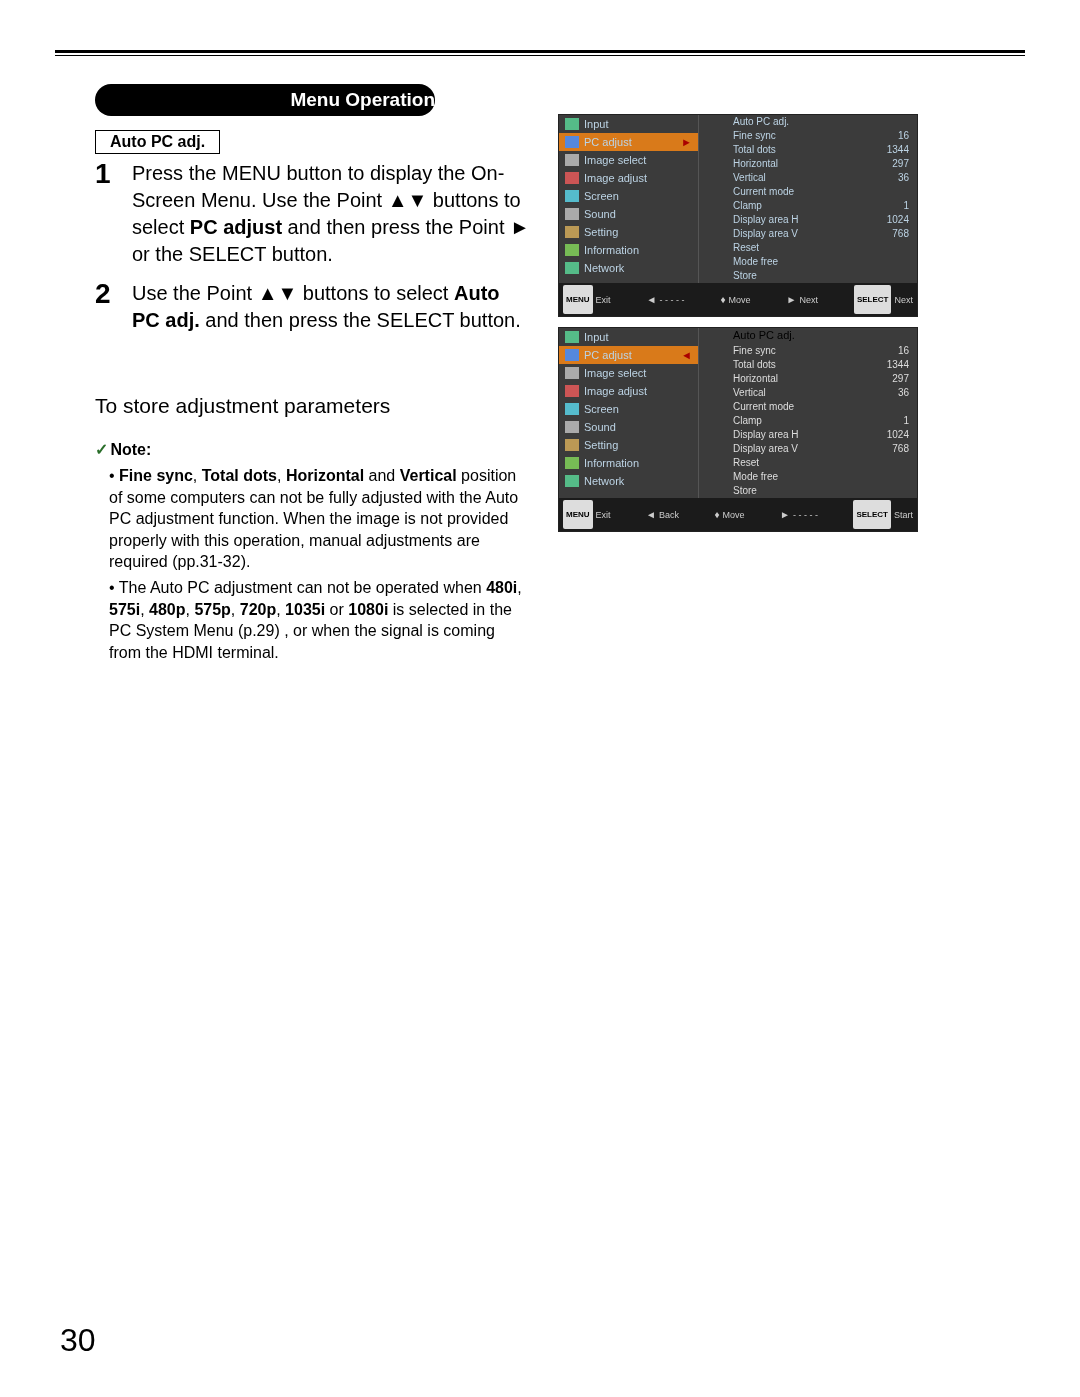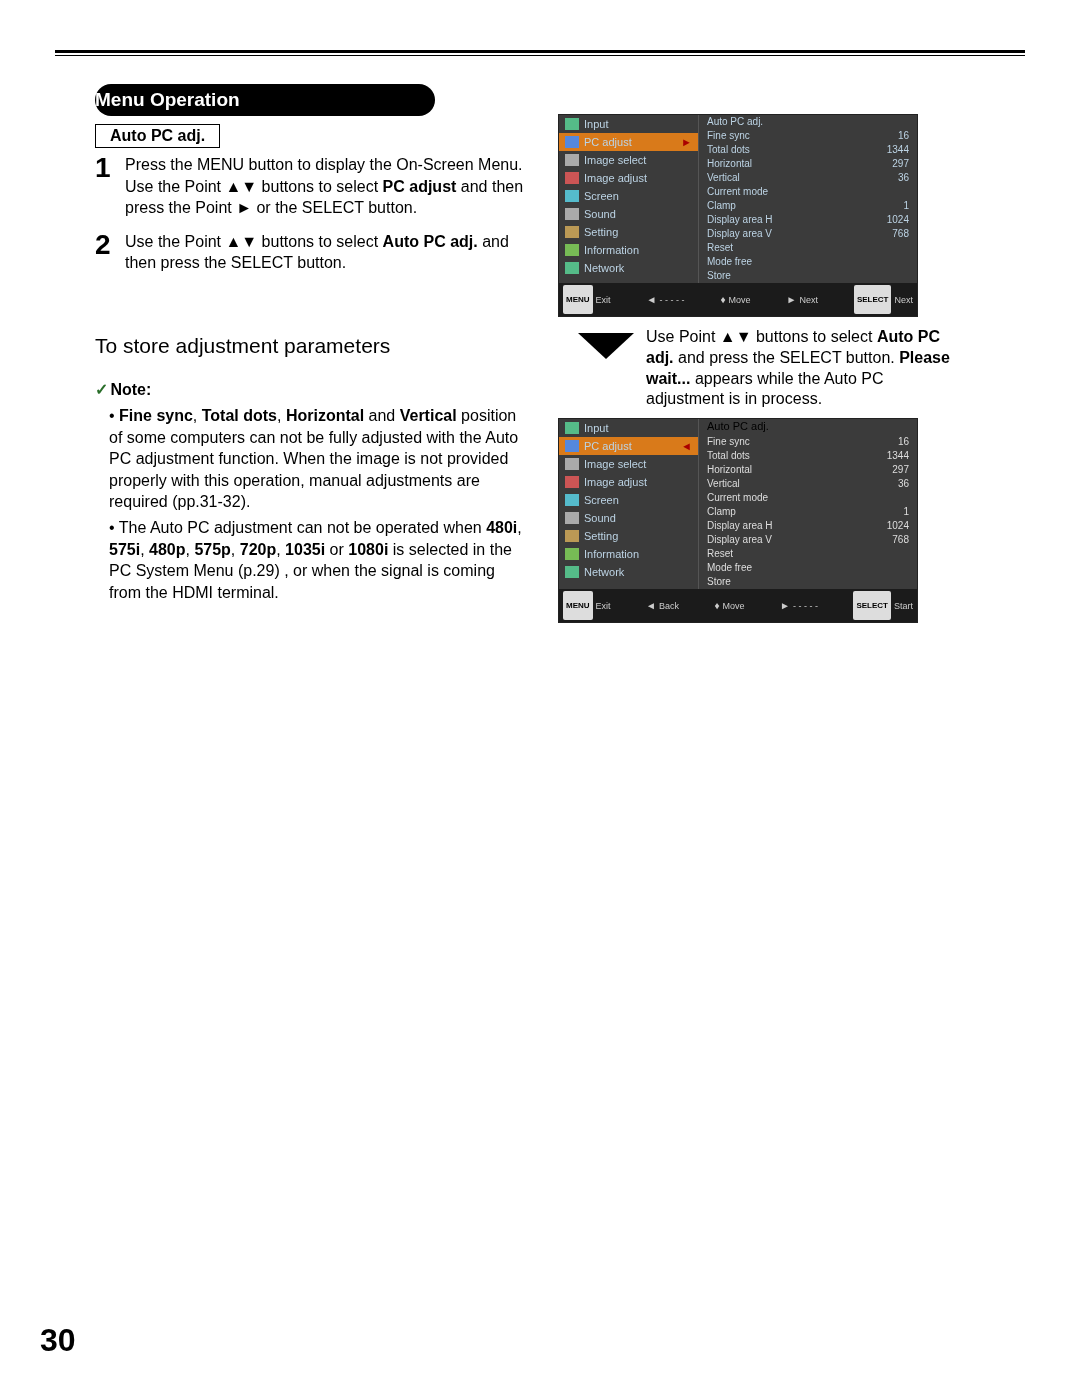--- a/index.html
+++ b/index.html
@@ -45,55 +45,55 @@
     margin-left: 40px;
   }
   .colL { width: 435px; margin-right: 28px; }
   .colR { width: 400px; }
   .pill {
     background: #000;
     color: #fff;
     border-radius: 18px;
     font-size: 19px;
     font-weight: bold;
-    text-align: left;
+    text-align: right;
     padding: 5px 0;
     width: 340px;
-    margin-bottom: 8px;
+    margin-bottom: 14px;
   }
   .tag-box {
     border: 1.5px solid #000;
     display: inline-block;
     padding: 2px 14px;
     font-weight: bold;
     font-size: 16px;
     margin-bottom: 6px;
   }
   .steps { margin-bottom: 30px; }
   .step { display: flex; margin-bottom: 12px; }
   .step-num { font-size: 28px; font-weight: bold; width: 30px; flex-shrink:0; line-height:1;}
-  .step-text { font-size: 16px; line-height: 1.35; }
+  .step-text { font-size: 20px; line-height: 1.35; margin-left: 7px; }
   .sub-head { font-weight: normal; font-size: 21px; margin-bottom: 2px; }
   .para { font-size: 16px; line-height: 1.35; margin-bottom: 24px; }
   .note-head { font-size: 16px; font-weight: bold; margin-bottom: 6px; }
   .note-head::before { content: "✓"; color: #2a6e2a; margin-right: 2px; }
   .bullets { font-size: 16px; line-height: 1.35; padding-left: 14px; }
   .bullets .b { margin-bottom: 4px; }
   .bullets .b::before { content: "• "; }
   .menu-title { font-weight: bold; font-size: 18px; margin-bottom: 8px; }
   
   .osd {
     width: 360px;
     background: #3b3b3b;
     color: #ddd;
     font-size: 11px;
     border: 1px solid #222;
     margin-bottom: 10px;
   }
-  .osd-body { display: flex; }
+  .osd-body { display: flex; gap: 26px; }
   .osd-left { width: 140px; border-right: 1px solid #555;}
   .osd-right { flex: 1; }
   .osd-row {
     display: flex; align-items: center;
     padding: 2px 6px;
     height: 18px;
     border-bottom: 0;
   }
   .osd-row.sel-orange { background: #d97a1a; color: #000; }
   .osd-row.dim { color: #888; }
@@ -122,24 +122,24 @@
     display:inline-block;
     width: 0; height: 0;
     border-left: 28px solid transparent;
     border-right: 28px solid transparent;
     border-top: 26px solid #000;
   }
   .arrow-row { display:flex; align-items:flex-start; margin-bottom:8px;}
   .arrow-text { font-size:16px; line-height:1.3; margin-left: 12px; flex:1;}
   .page-num {
     position: absolute;
-    left: 40px;
+    left: 60px;
     bottom: 38px;
     font-size: 32px;
-    font-weight: bold;
+    font-weight: normal;
   }
   b { font-weight: bold; }
   .tri { font-size: 10px; }
 </style>
 </head>
 <body>
 
 <div class="page">
   <div class="hr1"></div>
   <div class="hr2"></div>
@@ -285,24 +285,20 @@
               <span class="tri">►</span>
               <span>Next</span>
             </span>
             <span class="foot-item">
               <span class="key">SELECT</span>
               <span>Next</span>
             </span>
           </div>
       </div>
 
-      <div class="arrow-row">
-        <div class="arrow-block"><span class="down-arrow"></span></div>
-        <div class="arrow-text" id="arrow-text">Use Point ▲▼ buttons to select <b>Auto PC adj.</b> and press the SELECT button. <b>Please wait...</b> appears while the Auto PC adjustment is in process.</div>
-      </div>
 
       <div class="osd">
         <div class="osd-body">
           <div class="osd-left" id="osd2-left">
               <div class="osd-row dim">
                 <span class="osd-icon sq"></span>
                 <span class="lbl">Input</span>
               </div>
               <div class="osd-row sel-orange">
                 <span class="osd-icon sq2"></span>

